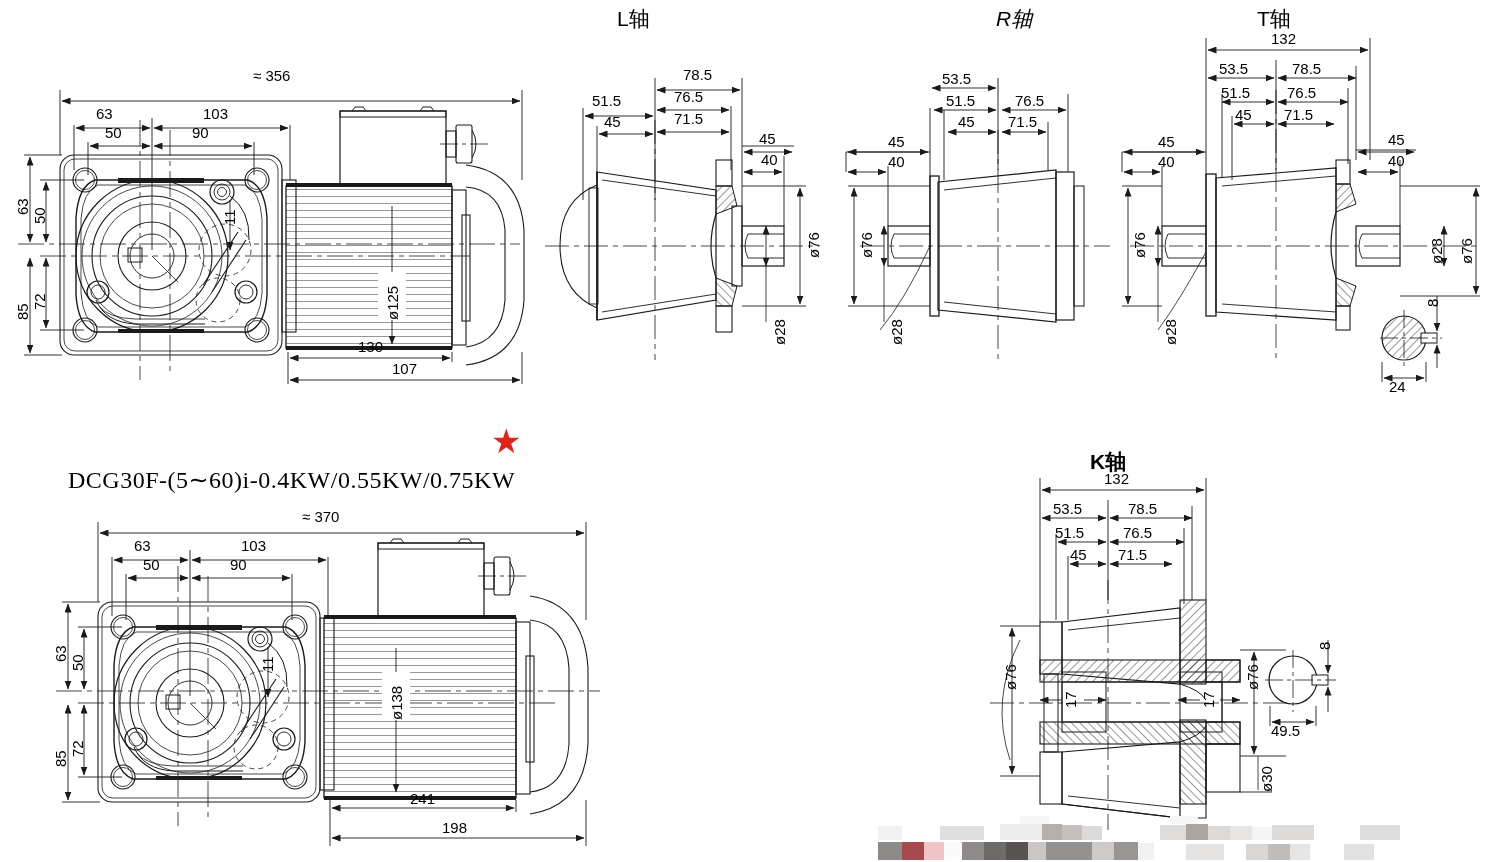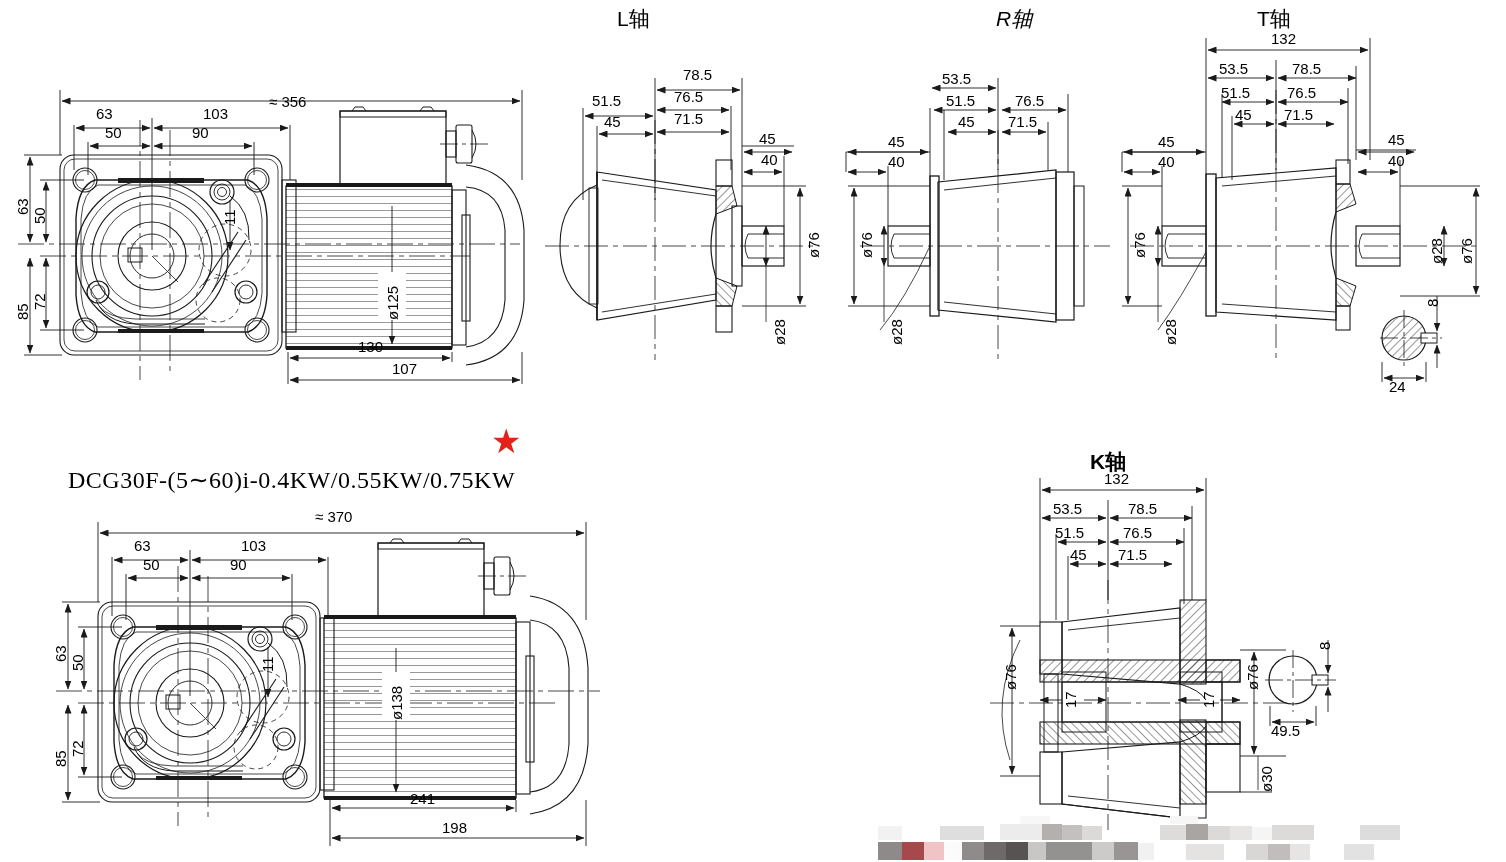--- a/index.html
+++ b/index.html
@@ -515,21 +515,21 @@
 </svg>
 
 <div class="title" style="left:68px;top:466px;">DCG30F-(5∼60)i-0.4KW/0.55KW/0.75KW</div>
 <div class="star" style="left:491px;top:425px;">★</div>
 
 <div class="viewlabel" style="left:617px;top:5px;">L轴</div>
 <div class="viewlabel" style="left:996px;top:5px;font-style:italic;">R轴</div>
 <div class="viewlabel" style="left:1257px;top:5px;">T轴</div>
 <div class="viewlabel" style="left:1090px;top:448px;font-weight:bold;">K轴</div>
 
-<div class="dim" style="left:253px;top:93px;margin-left:16px;">≈ 356</div>
+<div class="dim" style="left:253px;top:67px;">≈ 356</div>
 <div class="dim" style="left:96px;top:105px;">63</div>
 <div class="dim" style="left:203px;top:105px;">103</div>
 <div class="dim" style="left:105px;top:124px;">50</div>
 <div class="dim" style="left:192px;top:124px;">90</div>
 <div class="vdim" style="left:14px;top:215px;">63</div>
 <div class="vdim" style="left:31px;top:224px;">50</div>
 <div class="vdim" style="left:31px;top:310px;">72</div>
 <div class="vdim" style="left:14px;top:320px;">85</div>
 <div class="vdim" style="left:221px;top:225px;">11</div>
 <div class="vdim" style="left:384px;top:320px;">ø125</div>
@@ -567,21 +567,21 @@
 <div class="dim" style="left:1158px;top:153px;">40</div>
 <div class="dim" style="left:1388px;top:131px;">45</div>
 <div class="dim" style="left:1388px;top:152px;">40</div>
 <div class="vdim" style="left:1131px;top:258px;">ø76</div>
 <div class="vdim" style="left:1162px;top:345px;">ø28</div>
 <div class="vdim" style="left:1428px;top:264px;">ø28</div>
 <div class="vdim" style="left:1458px;top:264px;">ø76</div>
 <div class="vdim" style="left:1424px;top:307px;">8</div>
 <div class="dim" style="left:1389px;top:378px;">24</div>
 
-<div class="dim" style="left:315px;top:508px;text-align:center;">≈ 370</div>
+<div class="dim" style="left:302px;top:508px;text-align:center;">≈ 370</div>
 <div class="dim" style="left:134px;top:537px;">63</div>
 <div class="dim" style="left:241px;top:537px;">103</div>
 <div class="dim" style="left:143px;top:556px;">50</div>
 <div class="dim" style="left:230px;top:556px;">90</div>
 <div class="vdim" style="left:52px;top:662px;">63</div>
 <div class="vdim" style="left:69px;top:671px;">50</div>
 <div class="vdim" style="left:69px;top:757px;">72</div>
 <div class="vdim" style="left:52px;top:767px;">85</div>
 <div class="vdim" style="left:259px;top:672px;">11</div>
 <div class="vdim" style="left:388px;top:720px;">ø138</div>

